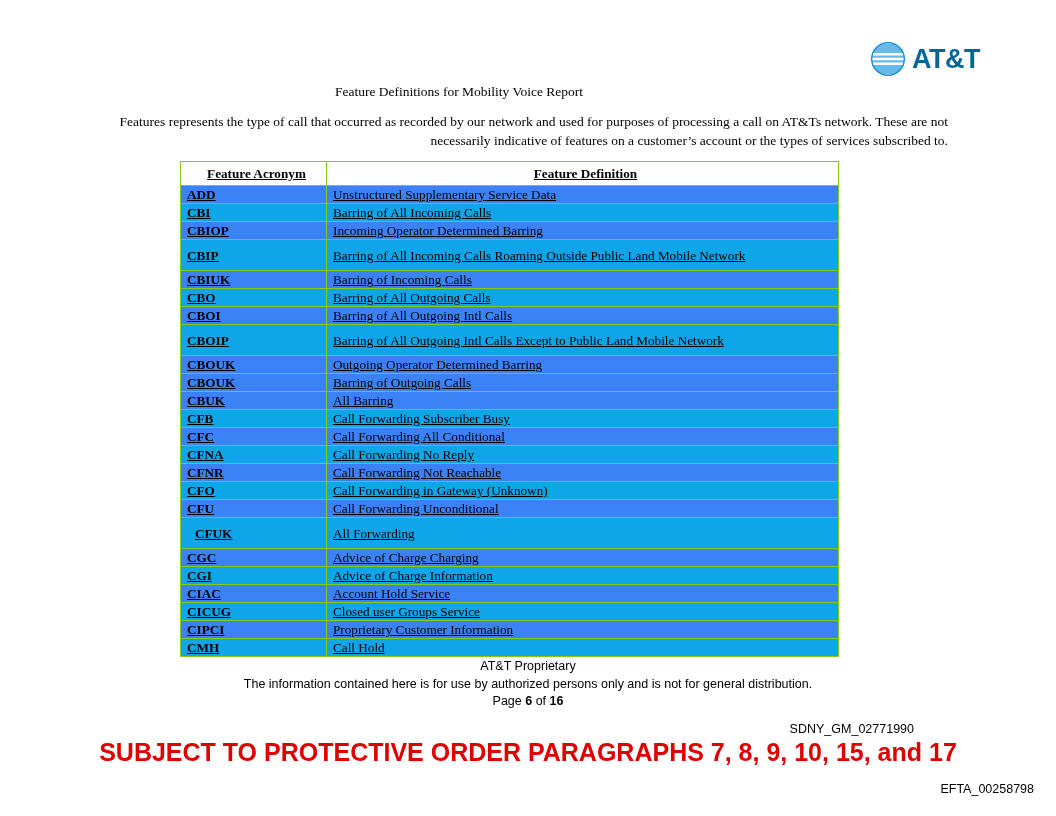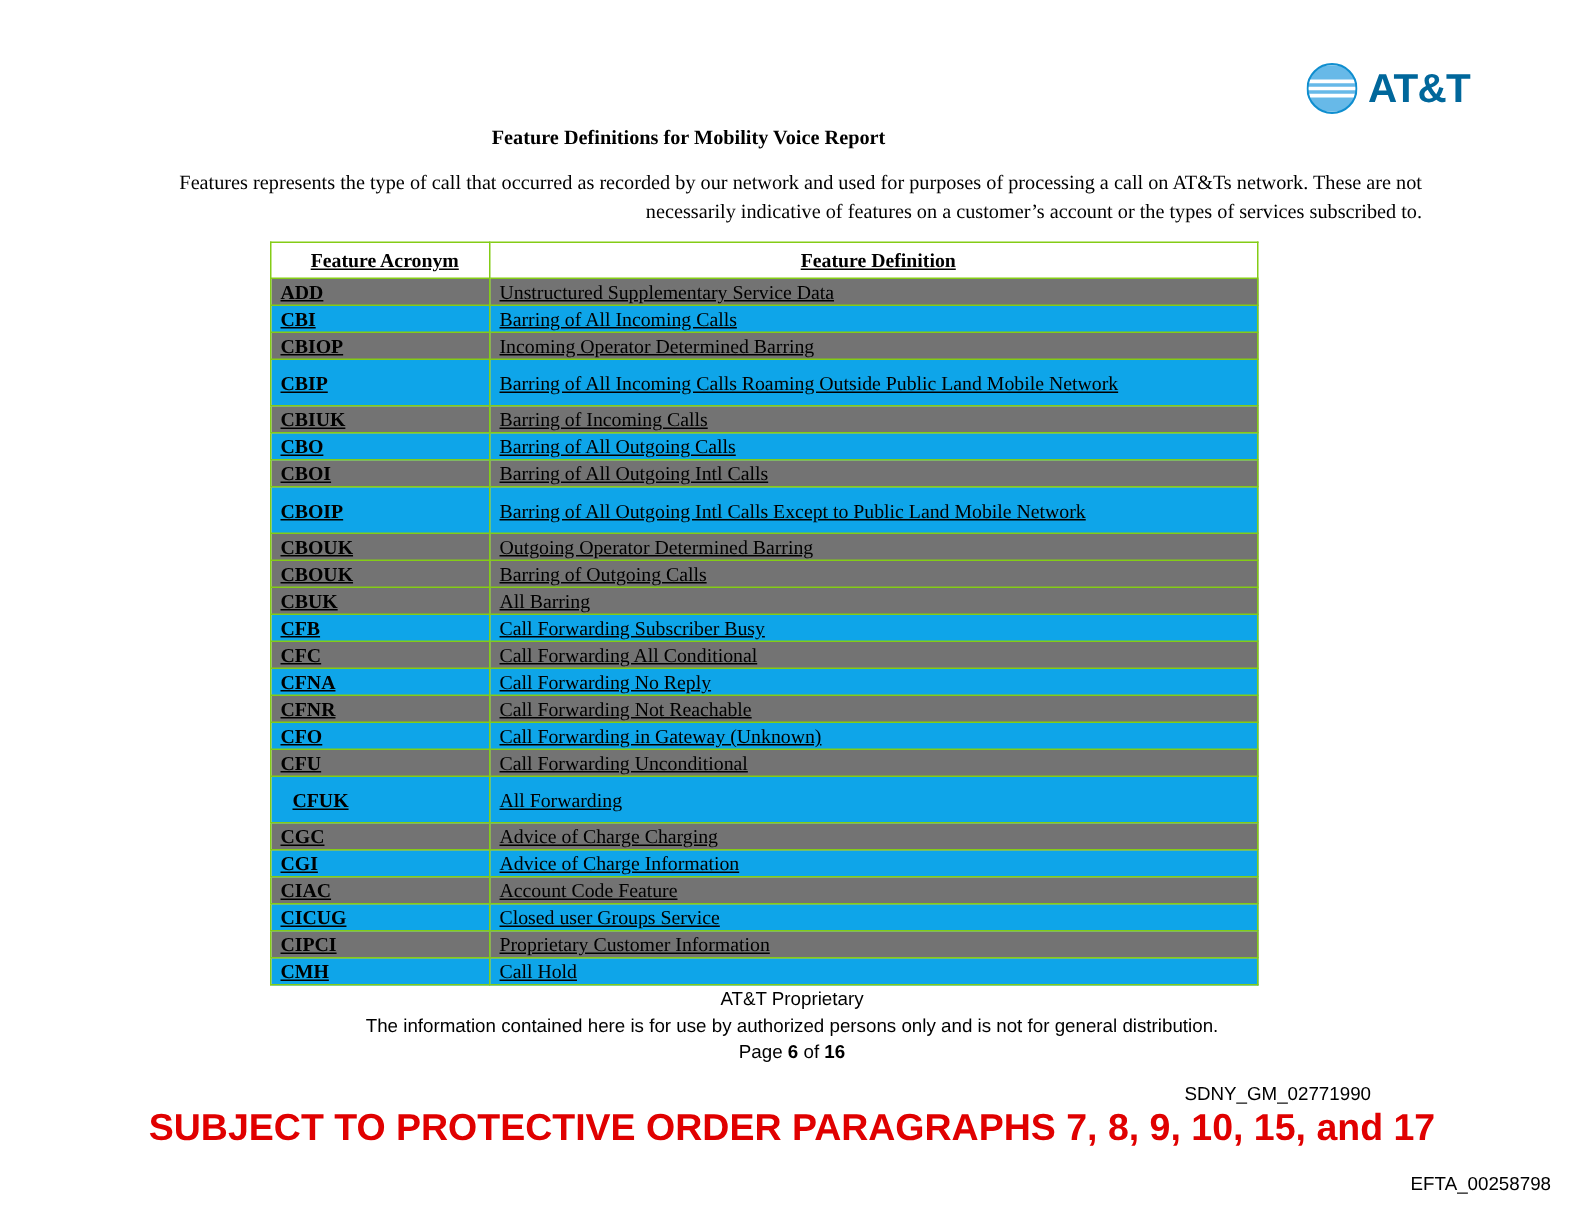--- a/index.html
+++ b/index.html
@@ -39,21 +39,21 @@
   }
 
   
   .doc-title {
     position: absolute;
     top: 84px;
     left: 0;
     width: 918px;
     text-align: center;
     font-family: "Liberation Serif", serif;
-    font-weight: bold;
+    font-weight: normal;
     font-size: 13.5px;
   }
   .intro {
     position: absolute;
     top: 112px;
     left: 108px;
     width: 840px;
     text-align: right;
     font-size: 13.5px;
     line-height: 19px;
@@ -88,21 +88,21 @@
   col.acr { width: 146px; }
   col.def { width: 512px; }
   td.acr {
     font-weight: bold;
     padding-left: 9px;
   }
   td.def {
     font-weight: normal;
     padding-left: 6px;
   }
-  tr.shaded td { background: #737373; }
+  tr.shaded td { background: #3b82f6; }
   tr.plain td { background: #0ea5e9; }
 
   
   .footer {
     position: absolute;
     top: 658px;
     left: 0;
     width: 1056px;
     text-align: center;
     font-family: "Liberation Sans", sans-serif;
@@ -243,21 +243,21 @@
         <tr class="shaded">
           <td class="acr">CGC</td>
           <td class="def">Advice of Charge Charging</td>
         </tr>
         <tr class="plain">
           <td class="acr">CGI</td>
           <td class="def">Advice of Charge Information</td>
         </tr>
         <tr class="shaded">
           <td class="acr">CIAC</td>
-          <td class="def">Account Code Feature</td>
+          <td class="def">Account Hold Service</td>
         </tr>
         <tr class="plain">
           <td class="acr">CICUG</td>
           <td class="def">Closed user Groups Service</td>
         </tr>
         <tr class="shaded">
           <td class="acr">CIPCI</td>
           <td class="def">Proprietary Customer Information</td>
         </tr>
         <tr class="plain">

